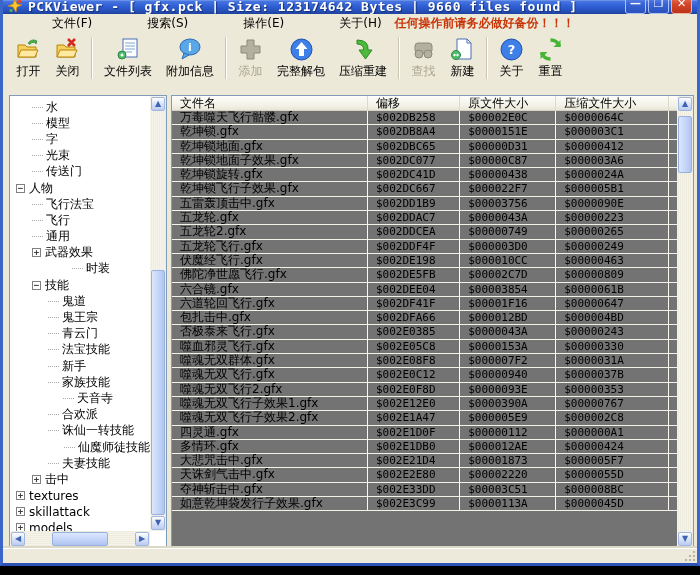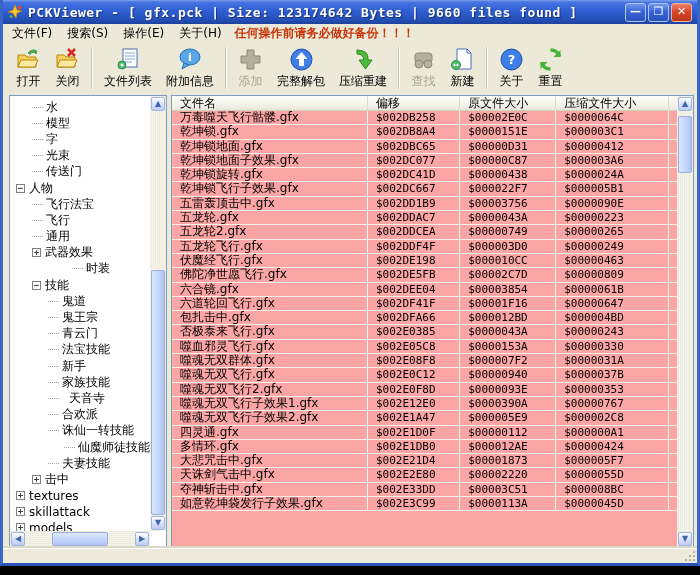--- a/index.html
+++ b/index.html
@@ -3,36 +3,36 @@
 <meta charset="utf-8">
 <style>
   * { margin:0; padding:0; box-sizing:border-box; }
   html,body { width:700px; height:575px; background:#000; overflow:hidden;
               font-family:"DejaVu Sans", sans-serif; }
   .window { position:absolute; left:0; top:0; width:700px; height:566px;
             background:#ECE9D8; border-left:3px solid #3A66C8; border-right:3px solid #3A66C8;
             border-bottom:3px solid #2B53B8; }
 
   
-  .titlebar { height:24px; display:flex; align-items:center; padding:0 5px 0 4px;
+  .titlebar { height:14px; display:flex; align-items:flex-end; padding:0 5px 0 4px;
     background:linear-gradient(180deg,#7CA0EC 0%,#4674E0 10%,#2F5FD4 45%,#2650B8 80%,#1D419F 100%); }
   .app-icon { width:17px; height:16px; margin-right:4px; flex:0 0 auto; }
   .title-text { flex:1; color:#fff; font:bold 13px "DejaVu Sans Mono", monospace;
     text-shadow:1px 1px 1px #15307A; white-space:nowrap; overflow:hidden; letter-spacing:.5px; }
   .winbtns { display:flex; gap:2px; }
   .winbtn { width:21px; height:19px; border-radius:3px; border:1px solid #AFC4F2;
     background:linear-gradient(180deg,#6F96EE 0%,#3A64D8 45%,#2A51BC 100%);
     color:#fff; font:bold 11px/16px "DejaVu Sans",sans-serif; text-align:center; }
   .winbtn.close { background:linear-gradient(180deg,#ED8468 0%,#D5482C 45%,#BC3318 100%);
     border-color:#F0B39E; }
 
   
   .menubar { height:19px; display:flex; align-items:center; background:#ECE9D8;
     font-size:12px; color:#000; padding-left:3px; }
-  .menu-item { padding:2px 9px 2px 6px; white-space:nowrap; }
+  .menu-item { padding:2px 9px 2px 6px; white-space:nowrap;margin-left:40px; }
   .menu-warning { font-weight:bold; margin-left:4px; white-space:nowrap; }
 
   
   .toolbar { height:50px; display:flex; align-items:flex-start; padding:3px 0 0 6px;
     background:#ECE9D8; }
   .tb-btn { display:flex; flex-direction:column; align-items:center; padding:1px 7px;
     height:44px; font-size:12px; color:#000; white-space:nowrap; cursor:default; }
   .tb-btn .ticon { width:25px; height:25px; display:block; margin-bottom:1px; }
   .tb-btn.disabled { color:#A9A590; }
   .tb-sep { width:2px; height:42px; margin:1px 4px; border-left:1px solid #C9C5B2;
@@ -47,21 +47,21 @@
     overflow:hidden; padding-top:3px; }
   .tree-row { height:16.2px; display:flex; align-items:center; font-size:12px;
     color:#000; white-space:nowrap; }
   .tbox { width:9px; height:9px; flex:0 0 auto; border:1px solid #808080; background:#fff;
     font:bold 9px/7px "DejaVu Sans Mono",monospace; text-align:center; color:#404040;
     margin-right:4px; }
   .leader { width:11px; flex:0 0 auto; border-top:1px dotted #A9A9A9; margin-right:3px; }
 
   
   .table-panel { position:absolute; left:165px; right:0; top:0; height:453px;
-    background:#fca5a5; border:1px solid #7F9DB9; overflow:hidden; }
+    background:#737373; border:1px solid #7F9DB9; overflow:hidden; }
   .grid { position:absolute; left:0; top:0; right:16px; bottom:0; overflow:hidden; }
   .grid-header { display:flex; height:15px;
     background:linear-gradient(180deg,#FDFDFA 0%,#F2F1E6 70%,#E8E6D8 100%);
     border-bottom:1px solid #D5D2C0; font-size:12px; color:#000; }
   .hcell { padding:0 0 0 8px; line-height:14px; border-right:1px solid #DDDACA;
     white-space:nowrap; overflow:hidden; }
   .grid-body .row { display:flex; height:14.3px; border-bottom:1px solid #F4F2E8; }
   .cell { padding:0 0 0 8px; line-height:13.5px; white-space:nowrap; overflow:hidden;
     border-right:1px solid #FAF8F1; font-size:12px; color:#000; }
   .mono { font-family:"DejaVu Sans Mono",monospace; font-size:11px; }
@@ -282,21 +282,21 @@
             <span class="tree-label">法宝技能</span>
           </div>
           <div class="tree-row" style="padding-left: 38px;">
             <span class="leader"></span>
             <span class="tree-label">新手</span>
           </div>
           <div class="tree-row" style="padding-left: 38px;">
             <span class="leader"></span>
             <span class="tree-label">家族技能</span>
           </div>
-          <div class="tree-row" style="padding-left: 38px; gap: 7px;">
+          <div class="tree-row" style="padding-left: 53px;">
             <span class="leader"></span>
             <span class="tree-label">天音寺</span>
           </div>
           <div class="tree-row" style="padding-left: 38px;">
             <span class="leader"></span>
             <span class="tree-label">合欢派</span>
           </div>
           <div class="tree-row" style="padding-left: 38px;">
             <span class="leader"></span>
             <span class="tree-label">诛仙一转技能</span>

